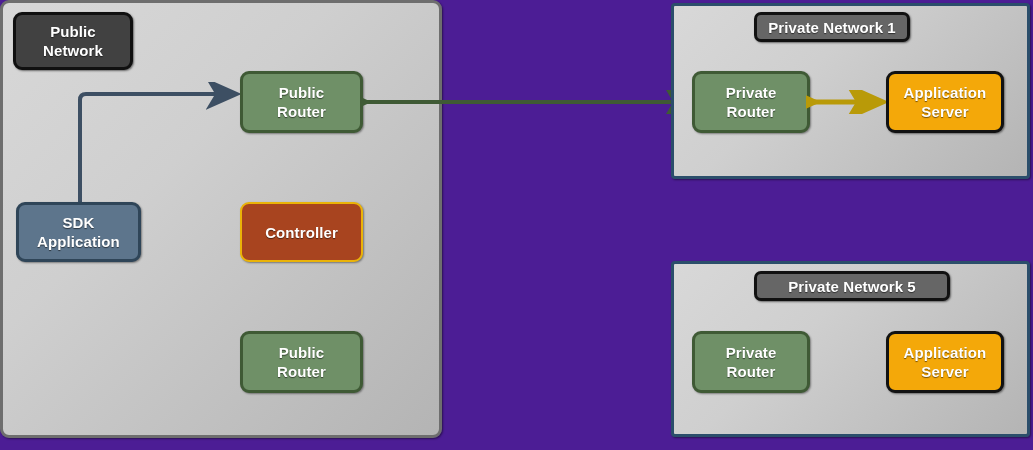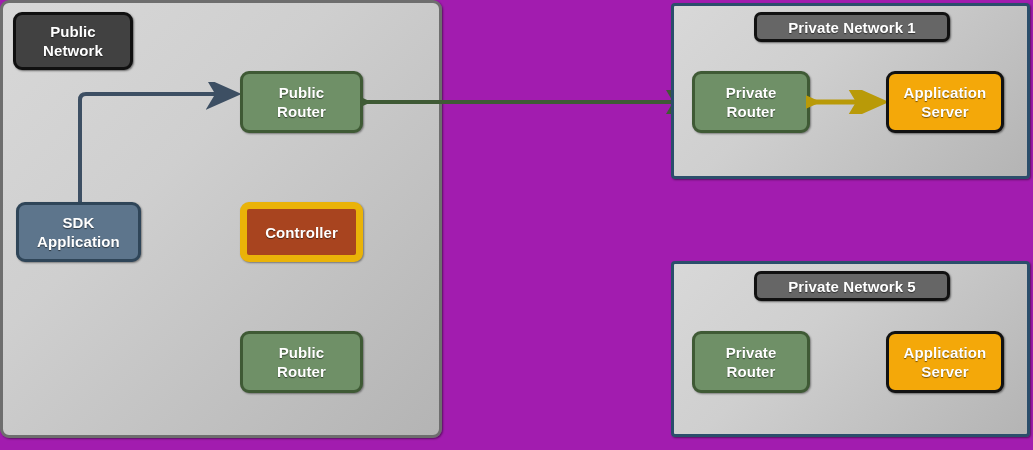--- a/index.html
+++ b/index.html
@@ -7,21 +7,21 @@
     padding: 0;
     background: #000000;
   }
   body {
     font-family: "Liberation Sans", sans-serif;
   }
   #canvas {
     position: relative;
     width: 1033px;
     height: 450px;
-    background: #a21caf;
+    background: #4c1d95;
     overflow: hidden;
   }
 
   
   .panel {
     position: absolute;
     box-sizing: border-box;
     border-radius: 9px;
     background: linear-gradient(135deg, #d8d8d8 0%, #cfcfcf 38%, #b4b4b4 100%);
   }
@@ -70,21 +70,21 @@
     border: 3px solid #3f5a35;
     box-shadow: 1px 1px 2px rgba(0,0,0,0.4);
   }
   .node-blue {
     background: #5d758c;
     border: 3px solid #2f4558;
     box-shadow: 1px 1px 2px rgba(0,0,0,0.4);
   }
   .node-rust {
     background: #a8441f;
-    border: 7px solid #eab308;
+    border: 2px solid #eab308;
     box-shadow: 1px 1px 2px rgba(0,0,0,0.4);
   }
   .node-amber {
     background: #f4a809;
     border: 3px solid #121212;
     box-shadow: 1px 1px 2px rgba(0,0,0,0.45);
   }
 
   
   .conn {
@@ -144,21 +144,21 @@
     <defs>
       <marker id="greenArrow" markerWidth="9" markerHeight="9" refX="7.6" refY="4" orient="auto">
         <path d="M0,0 L9,4 L0,8 L2.4,4 z" fill="#3f5a35"></path>
       </marker>
     </defs>
     <path d="M6,12 L334,12" stroke="#3f5a35" stroke-width="4" fill="none" marker-start="url(#greenArrow)" marker-end="url(#greenArrow)"></path>
   </svg>
 
   <div class="panel panel-private" style="left:671px; top:3px; width:359px; height:176px;"></div>
 
-  <div class="node node-netlabel" style="left:754px; top:12px; width:196px; height:30px; font-size:15px;">
+  <div class="node node-netlabel" style="left:754px; top:12px; width:156px; height:30px; font-size:15px;">
     <span class="lbl">Private Network 1</span>
   </div>
 
   <div class="node node-green" style="left:692px; top:71px; width:118px; height:62px;">
     <span class="lbl">
       <span>Private</span><br>
       <span>Router</span>
     </span>
   </div>
 

